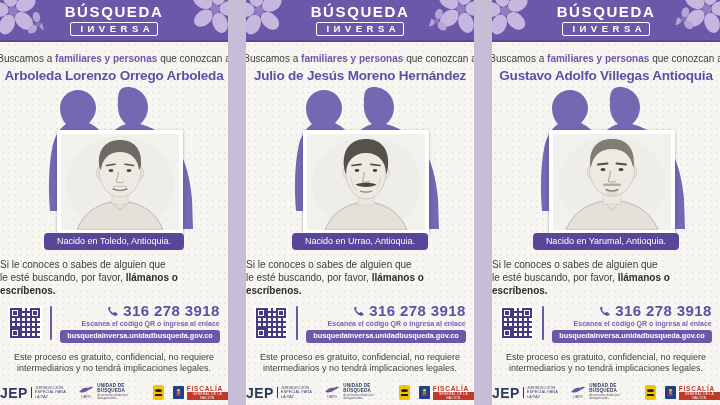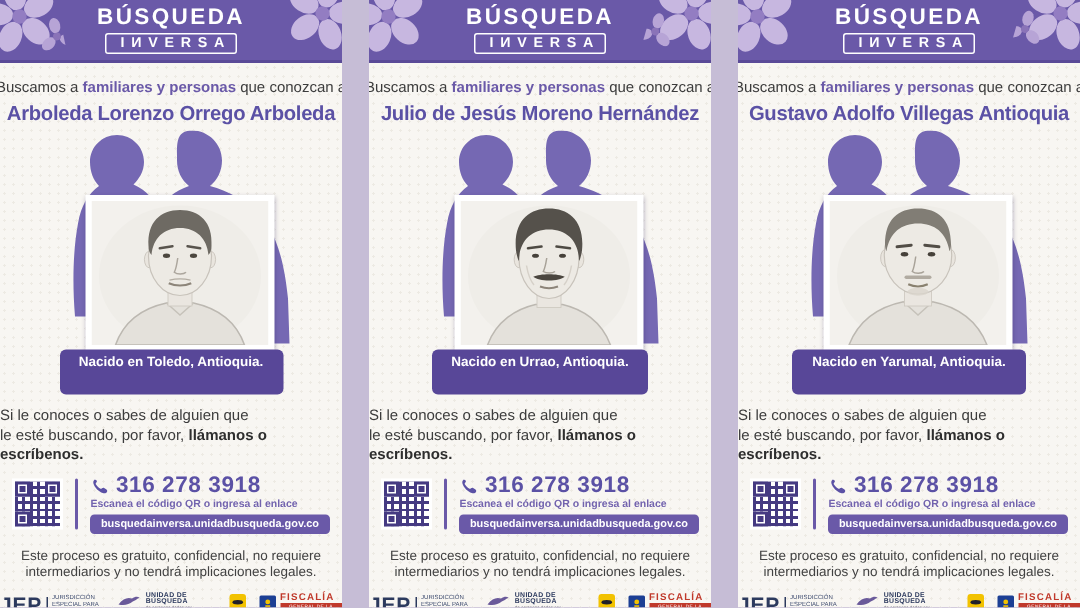--- a/index.html
+++ b/index.html
@@ -20,36 +20,36 @@
   
   .intro{margin:11px 0 0;font-size:10px;color:#3c3c3c;line-height:11px;white-space:nowrap;}
   .intro b{color:#6a59a8;}
   .name{margin:4px 0 0;font-size:13.5px;letter-spacing:-.2px;font-weight:700;color:#5b51a5;white-space:nowrap;line-height:16px;}
   
   .figure{position:relative;width:100%;height:150px;margin-top:3px;flex:none;}
   .sil{position:absolute;left:0;top:0;width:240px;height:150px;}
   .photo{position:absolute;left:57px;top:43px;width:126px;height:104px;background:#fff;padding:4px;
          box-shadow:0 1px 3px rgba(50,40,90,.35);}
   .portrait{width:118px;height:96px;display:block;}
-  .banner{margin-top:-4px;z-index:2;background:#584798;color:#fff;font-weight:700;font-size:9px;
-          padding:3px 13px 17px;border-radius:4px;line-height:10px;white-space:nowrap;}
+  .banner{margin-top:-4px;z-index:2;background:#584798;color:#fff;font-weight:400;font-size:9px;
+          padding:3px 13px 4px;border-radius:4px;line-height:10px;white-space:nowrap;}
   
   .plea{margin:8px 0 0;text-align:left;font-size:10px;color:#3c3c3c;line-height:13px;}
   .plea b{color:#2e2e2e;}
   
   .contact{margin-top:6px;display:flex;align-items:center;justify-content:center;}
   .qr{position:relative;width:34px;height:34px;border:2px solid #fff;background:
       repeating-linear-gradient(90deg,#453a82 0 2px,transparent 2px 5px),
       repeating-linear-gradient(0deg,#453a82 0 2px,#fff 2px 5px);}
   .qr .f{position:absolute;width:10px;height:10px;background:#fff;border:2px solid #453a82;
          display:flex;align-items:center;justify-content:center;}
   .qr .f::after{content:"";width:4px;height:4px;background:#453a82;}
   .f1{left:0;top:0}.f2{right:0;top:0}.f3{left:0;bottom:0}
   .vdiv{width:2px;height:34px;background:#6a59a8;border-radius:1px;margin:0 8px;}
-  .ccol{display:flex;flex-direction:column;align-items:flex-start;}
+  .ccol{display:flex;flex-direction:column;align-items:flex-end;}
   .phone-row{display:flex;align-items:center;gap:4px;}
   .ph{width:13px;height:13px;}
   .phone{font-size:15px;font-weight:700;color:#5b51a5;letter-spacing:.4px;line-height:16px;}
   .scan{margin-top:1px;font-size:7px;font-weight:700;color:#7263ae;line-height:8px;}
   .urlpill{margin-top:2px;background:#6a59a8;color:#fff;font-weight:700;font-size:7.3px;
            padding:2px 7px 2.5px;border-radius:3px;line-height:8px;}
   
   .legal{margin:9px 0 0;text-align:center;font-size:9px;color:#424242;line-height:11.5px;}
   
   .logos{margin-top:7px;display:flex;align-items:center;justify-content:center;gap:9px;height:22px;}

